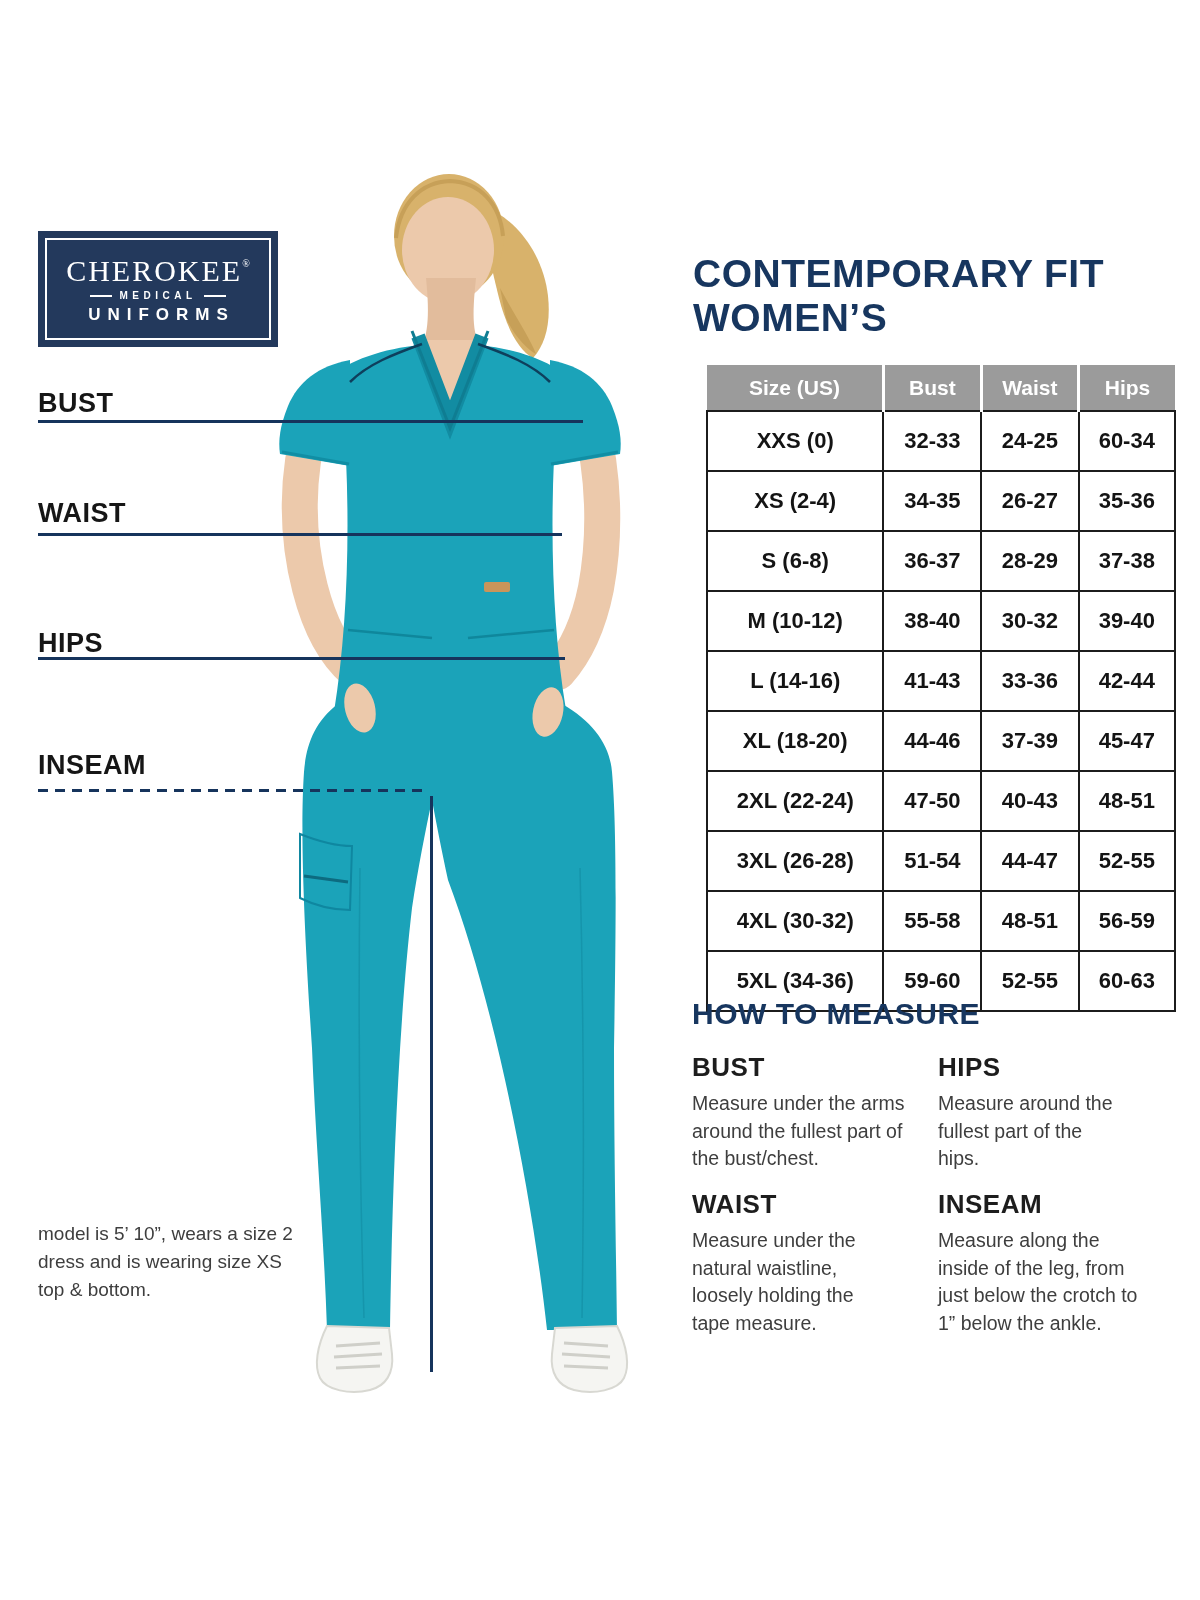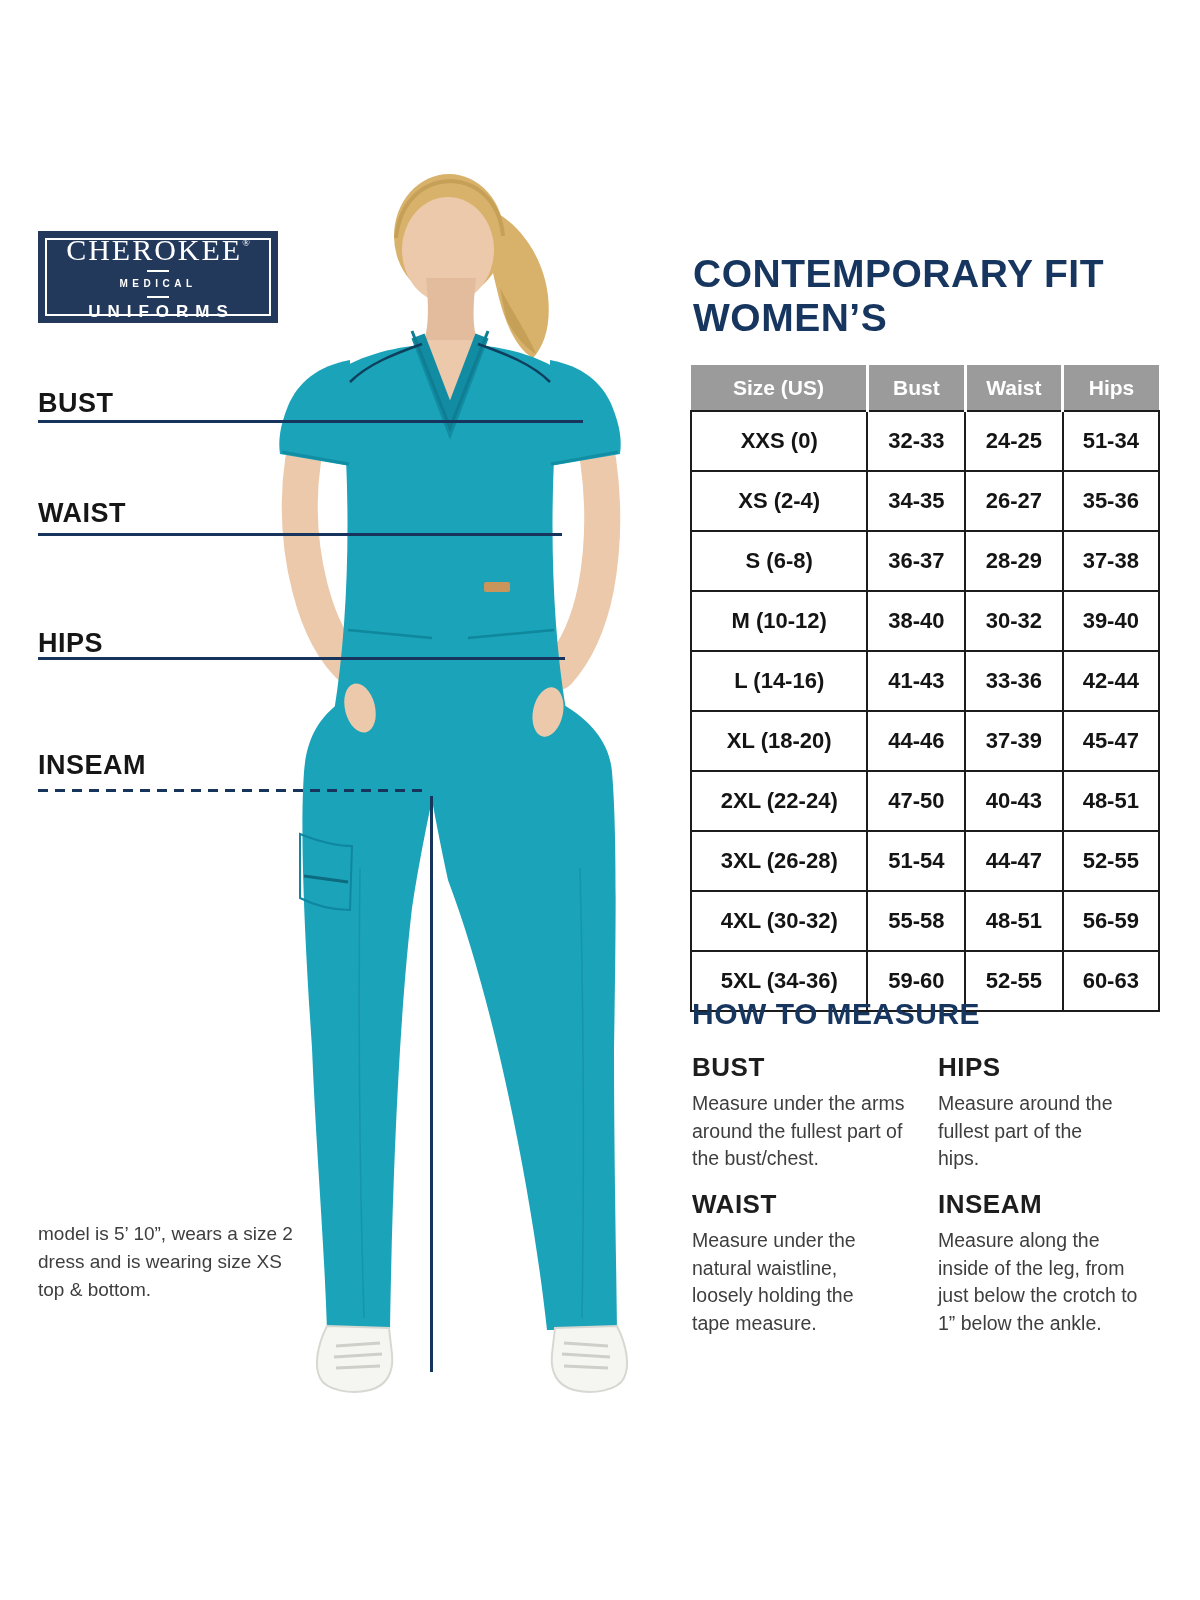--- a/index.html
+++ b/index.html
@@ -1,39 +1,39 @@
 <!DOCTYPE html>
 <html><head>
 <meta charset="utf-8">
 <style>
   html,body{margin:0;padding:0;background:#fff;}
   #stage{
     position:relative;width:1200px;height:1600px;background:#ffffff;overflow:hidden;
     font-family:"Liberation Sans","DejaVu Sans",sans-serif;
   }
   
-  .logo-box{position:absolute;left:38px;top:231px;width:240px;height:92px;background:#23395c;}
+  .logo-box{position:absolute;left:38px;top:231px;width:240px;height:116px;background:#23395c;}
   .logo-inner{position:absolute;inset:7px;border:2px solid #ffffff;display:flex;flex-direction:column;
     align-items:center;justify-content:center;color:#fff;}
   .logo-brand{font-family:"Liberation Serif","DejaVu Serif",serif;font-size:30px;letter-spacing:2px;line-height:1;}
   .logo-brand sup{font-size:10px;vertical-align:14px;letter-spacing:0;}
-  .logo-medical{display:flex;align-items:center;gap:7px;margin-top:5px;flex-direction:column;}
+  .logo-medical{display:flex;align-items:center;gap:7px;margin-top:5px;}
   .logo-medical .dash{width:22px;border-top:2px solid #fff;height:0;}
   .logo-medical span{font-size:10px;font-weight:bold;letter-spacing:4.5px;line-height:1;}
   .logo-uniforms{font-size:17px;font-weight:bold;letter-spacing:7px;margin-top:5px;line-height:1;padding-left:7px;}
   
   .m-label{position:absolute;left:38px;font-size:27px;font-weight:bold;color:#161616;letter-spacing:0.5px;z-index:5;}
   .m-line{position:absolute;left:38px;height:3px;background:#16345c;z-index:4;}
   .m-line-dashed{position:absolute;left:38px;height:3px;z-index:4;
     background:repeating-linear-gradient(90deg,#16345c 0 10px,transparent 10px 17px);}
   .v-line{position:absolute;width:3px;background:#16345c;z-index:4;}
   
   .sc-title{position:absolute;left:693px;top:252px;width:480px;font-size:39px;font-weight:bold;
     color:#17365f;line-height:1.14;letter-spacing:0.5px;}
-  .sc-table{position:absolute;left:690px;top:365px;}
+  .sc-table{position:absolute;left:706px;top:365px;}
   table{border-collapse:collapse;table-layout:fixed;width:470px;}
   thead th{background:#9b9b9b;color:#ffffff;font-size:21px;font-weight:bold;height:45px;
     border-right:3px solid #ffffff;text-align:center;padding:0;}
   thead th:last-child{border-right:none;}
   tbody td{border:2.5px solid #1c1c1c;height:50px;text-align:center;vertical-align:middle;
     font-size:22px;font-weight:bold;color:#141414;padding:4px;}
   .htm-title{position:absolute;left:692px;top:997px;font-size:30px;font-weight:bold;color:#17365f;letter-spacing:0.5px;}
   .htm-sec{position:absolute;}
   .htm-sec h3{margin:0 0 7px 0;font-size:26px;font-weight:bold;color:#1d1d1d;letter-spacing:0.5px;}
   .htm-sec p{margin:0;font-size:19.5px;line-height:1.42;color:#3e3e3e;}
@@ -145,21 +145,21 @@
           <th>Bust</th>
           <th>Waist</th>
           <th>Hips</th>
         </tr>
       </thead>
       <tbody>
           <tr>
             <td>XXS (0)</td>
             <td>32-33</td>
             <td>24-25</td>
-            <td>51-34</td>
+            <td>60-34</td>
           </tr>
           <tr>
             <td>XS (2-4)</td>
             <td>34-35</td>
             <td>26-27</td>
             <td>35-36</td>
           </tr>
           <tr>
             <td>S (6-8)</td>
             <td>36-37</td>

